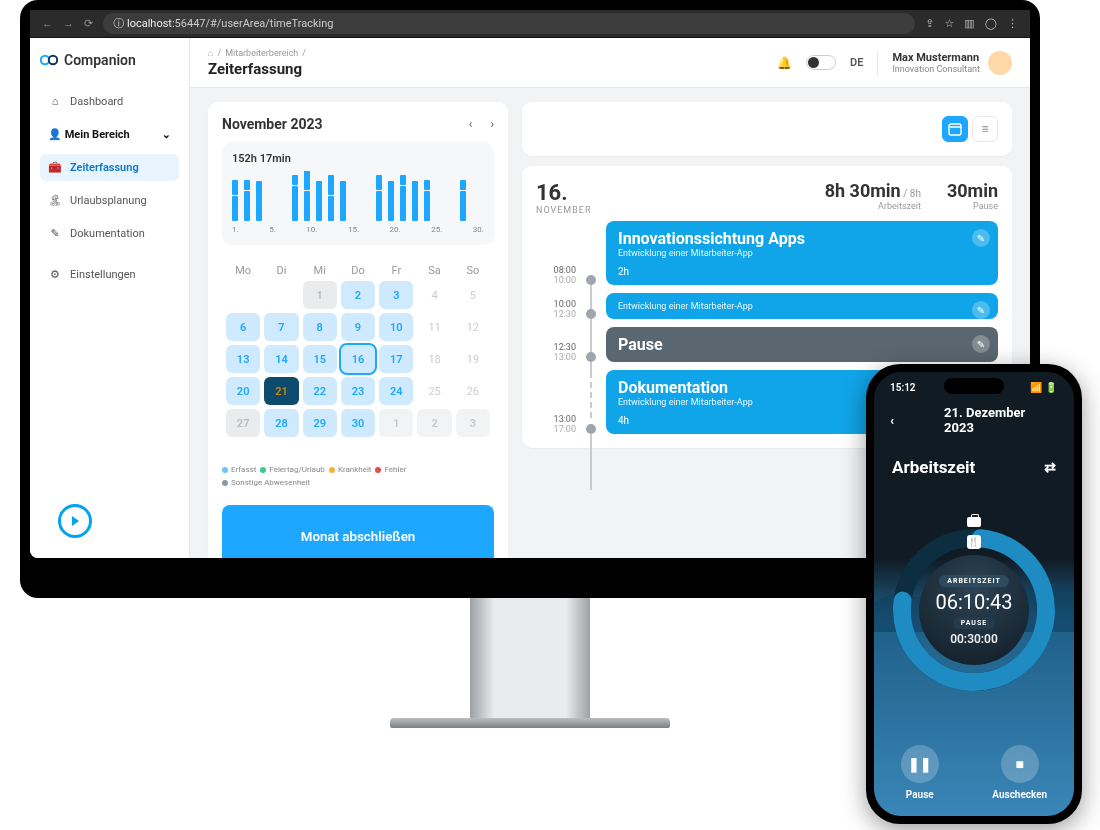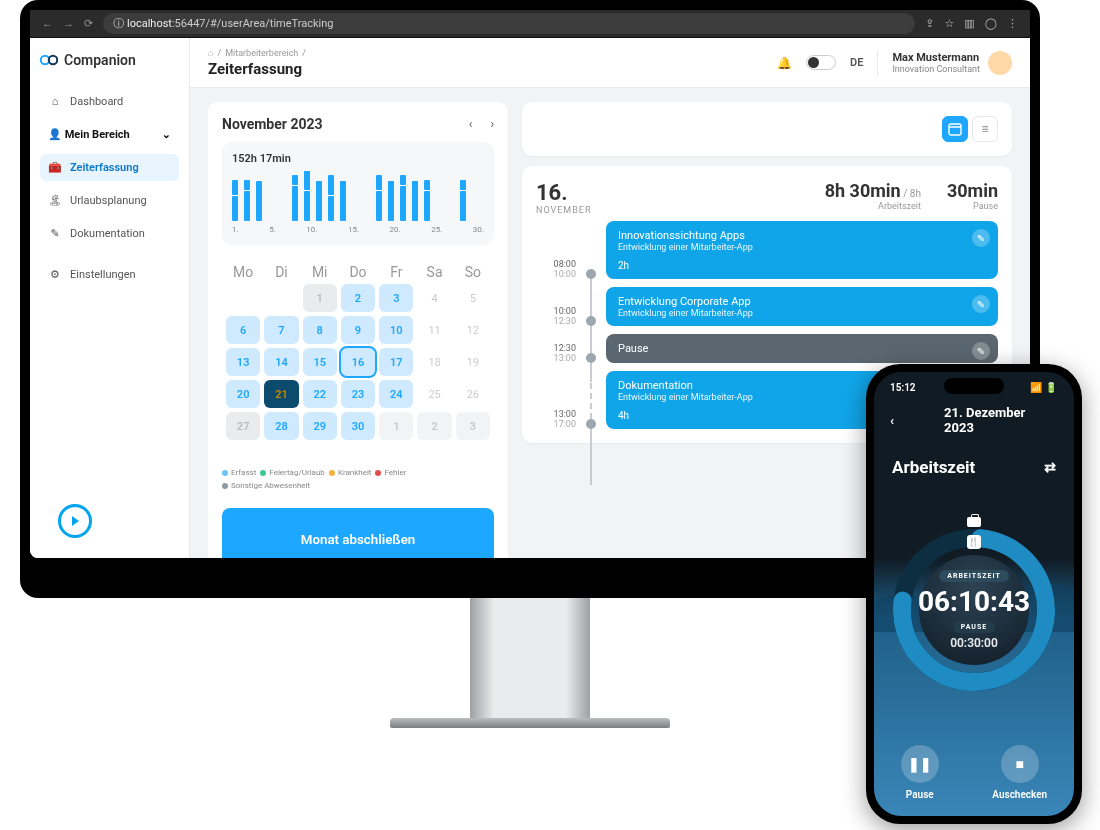--- a/index.html
+++ b/index.html
@@ -61,21 +61,21 @@
   
   .overview{background:#f6f7f8}
   .ov-total{font-size:11px;font-weight:600;margin-bottom:6px}
   .bars{display:flex;align-items:flex-end;height:50px;gap:6px;overflow:hidden}
   .bar-day{flex:0 0 6px;display:flex;flex-direction:column-reverse;gap:1px}
   .bar-seg{width:6px;background:#1ea7ff;border-radius:1px}
   .bars-axis{display:flex;justify-content:space-between;font-size:8px;color:#888;margin-top:4px}
 
   
   .cal{padding:10px 4px}
-  .cal-head{display:grid;grid-template-columns:repeat(7,1fr);gap:4px;text-align:center;font-size:14px;color:#999;margin-bottom:4px}
+  .cal-head{display:grid;grid-template-columns:repeat(7,1fr);gap:4px;text-align:center;font-size:11px;color:#999;margin-bottom:4px}
   .cal-grid{display:grid;grid-template-columns:repeat(7,1fr);gap:4px}
   .cal-day{height:28px;display:flex;align-items:center;justify-content:center;border-radius:6px;font-size:11px;font-weight:600;color:#1ea7ff;background:#cfeafe}
   .cal-day.dim{background:#e9ebed;color:#bbb}
   .cal-day.warn{background:#0c4a6e;color:#c88a00}
   .cal-day.today{outline:2px solid #1ea7ff}
   .cal-day.empty{background:transparent;color:#ccc;font-weight:400}
   .cal-day.future{background:#f2f3f5;color:#c8c8c8}
   .legend{display:flex;flex-wrap:wrap;gap:4px;font-size:8px;color:#888;margin:8px 0}
   .lg{display:flex;align-items:center;gap:3px}
   .lg i{width:6px;height:6px;border-radius:50%;display:inline-block}
@@ -93,21 +93,21 @@
   
   .timeline{display:flex;flex-direction:column;gap:8px;margin-top:6px}
   .t-row{display:flex;gap:10px;align-items:flex-end}
   .t-time{width:40px;font-size:9px;color:#666;text-align:right}
   .t-time .t2{color:#aaa}
   .t-dot{width:10px;height:10px;border-radius:50%;background:#9ea7ad;margin-top:3px;position:relative}
   .t-dot::after{content:"";position:absolute;left:4px;top:10px;width:2px;height:56px;background:#c8ccd0}
   .t-row.pause .t-dot::after{border-left:2px dashed #c8ccd0;background:transparent;width:0}
   .entry{flex:1;background:#10a5e9;color:#fff;border-radius:8px;padding:8px 12px;position:relative}
   .entry.pause{background:#5b6770}
-  .entry-title{font-weight:400;font-size:11px}
+  .entry-title{font-weight:700;font-size:16px}
   .entry-sub{font-size:9px;opacity:.9}
   .entry-dur{font-size:10px;margin-top:8px}
   .entry-edit{position:absolute;right:8px;top:8px;width:18px;height:18px;border-radius:50%;background:rgba(255,255,255,.25);display:flex;align-items:center;justify-content:center;font-size:10px}
 
   .floating-btn{position:absolute;right:50px;bottom:60px;width:60px;height:28px;background:#1ea7ff;border-radius:8px}
 
   
   .stand-neck{width:120px;height:120px;background:linear-gradient(90deg,#9da1a4,#e9ebec 20%,#e9ebec 80%,#9da1a4);margin:0 auto;}
   .stand-foot{width:280px;height:10px;background:linear-gradient(#babec1,#7b7f82);margin:0 auto;border-radius:4px 4px 2px 2px}
 
@@ -116,21 +116,21 @@
   .phone-screen{width:100%;height:100%;border-radius:27px;overflow:hidden;background:linear-gradient(#101b24 0,#101b24 42%,#1e5e86 55%,#3a86b8 100%);color:#fff;position:relative}
   .notch{position:absolute;top:6px;left:50%;transform:translateX(-50%);width:60px;height:16px;background:#000;border-radius:10px}
   .status-row{display:flex;justify-content:space-between;padding:10px 16px 0;font-size:10px;font-weight:600}
   .ph-head{display:flex;align-items:center;gap:50px;padding:12px 16px;font-size:13px;font-weight:700}
   .ph-title{display:flex;justify-content:space-between;align-items:center;padding:10px 18px 4px;font-size:17px;font-weight:700}
   .swap{font-size:14px}
   .ring-wrap{position:relative;width:170px;height:170px;margin:44px auto 0}
   .ring-wrap svg{position:absolute;inset:0}
   .ring-center{position:absolute;inset:30px;border-radius:50%;background:radial-gradient(circle at 50% 30%,#2d4355,#0f1b24);display:flex;flex-direction:column;align-items:center;justify-content:center;gap:3px}
   .pill{background:#2e4b5e;font-size:7px;font-weight:700;padding:2px 8px;border-radius:10px;letter-spacing:1px}
-  .big-time{font-size:28px;font-weight:700}
+  .big-time{font-size:20px;font-weight:400}
   .sm-time{font-size:12px;font-weight:600;opacity:.9}
   .water{position:absolute;left:0;right:0;top:200px;height:60px}
   .water path{fill:#0f3f5f;opacity:.6}
   .ph-actions{position:absolute;bottom:16px;left:0;right:0;display:flex;justify-content:space-around}
   .ph-act{display:flex;flex-direction:column;align-items:center;gap:6px;font-size:10px;font-weight:600}
   .ph-act .circ{width:38px;height:38px;border-radius:50%;background:rgba(255,255,255,.22);display:flex;align-items:center;justify-content:center;font-size:14px}
   .cutlery{position:absolute;top:10px;left:50%;transform:translateX(-50%);width:14px;height:14px;background:#fff;border-radius:3px;display:flex;align-items:center;justify-content:center;font-size:9px;color:#2d4355}
   .briefcase{position:absolute;top:-8px;left:50%;transform:translateX(-50%);width:14px;height:10px;background:#fff;border-radius:2px}
   .briefcase::before{content:"";position:absolute;top:-3px;left:4px;width:6px;height:3px;border:1px solid #fff;border-bottom:none;border-radius:2px 2px 0 0}
 </style>
@@ -431,21 +431,20 @@
                     </div>
                   </div>
                   <div class="t-row">
                     <div class="t-time">
                       <div>10:00</div>
                       <div class="t2">12:30</div>
                     </div>
                     <div class="t-dot"></div>
                     <div class="entry ">
                       <span class="entry-edit">✎</span>
-                      <div class="entry-title">Entwicklung Corporate App</div>
                       <div class="entry-sub">Entwicklung einer Mitarbeiter-App</div>
                     </div>
                   </div>
                   <div class="t-row pause">
                     <div class="t-time">
                       <div>12:30</div>
                       <div class="t2">13:00</div>
                     </div>
                     <div class="t-dot"></div>
                     <div class="entry pause">

